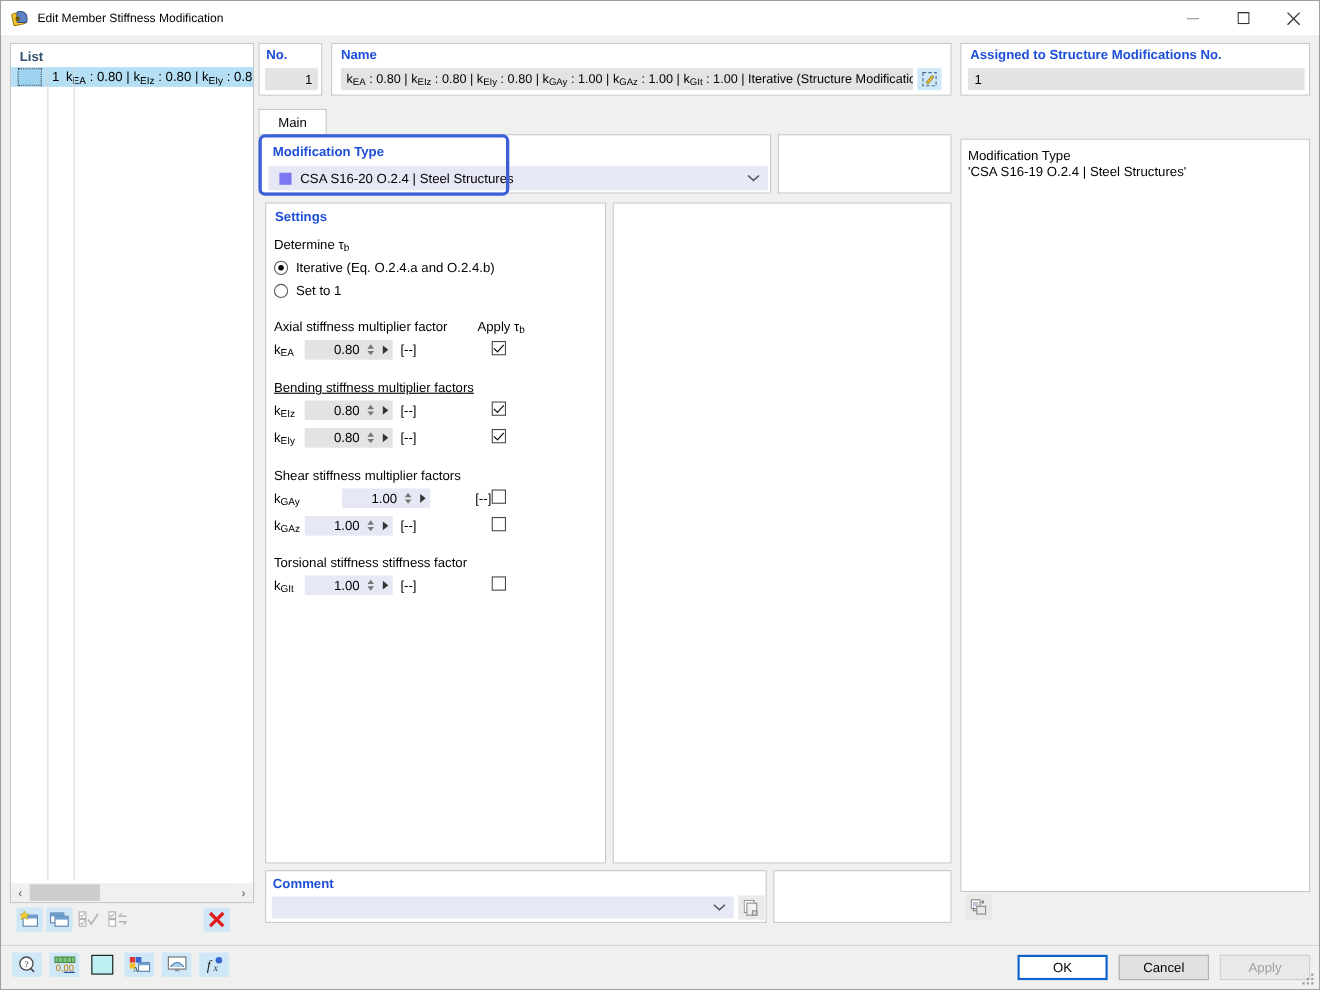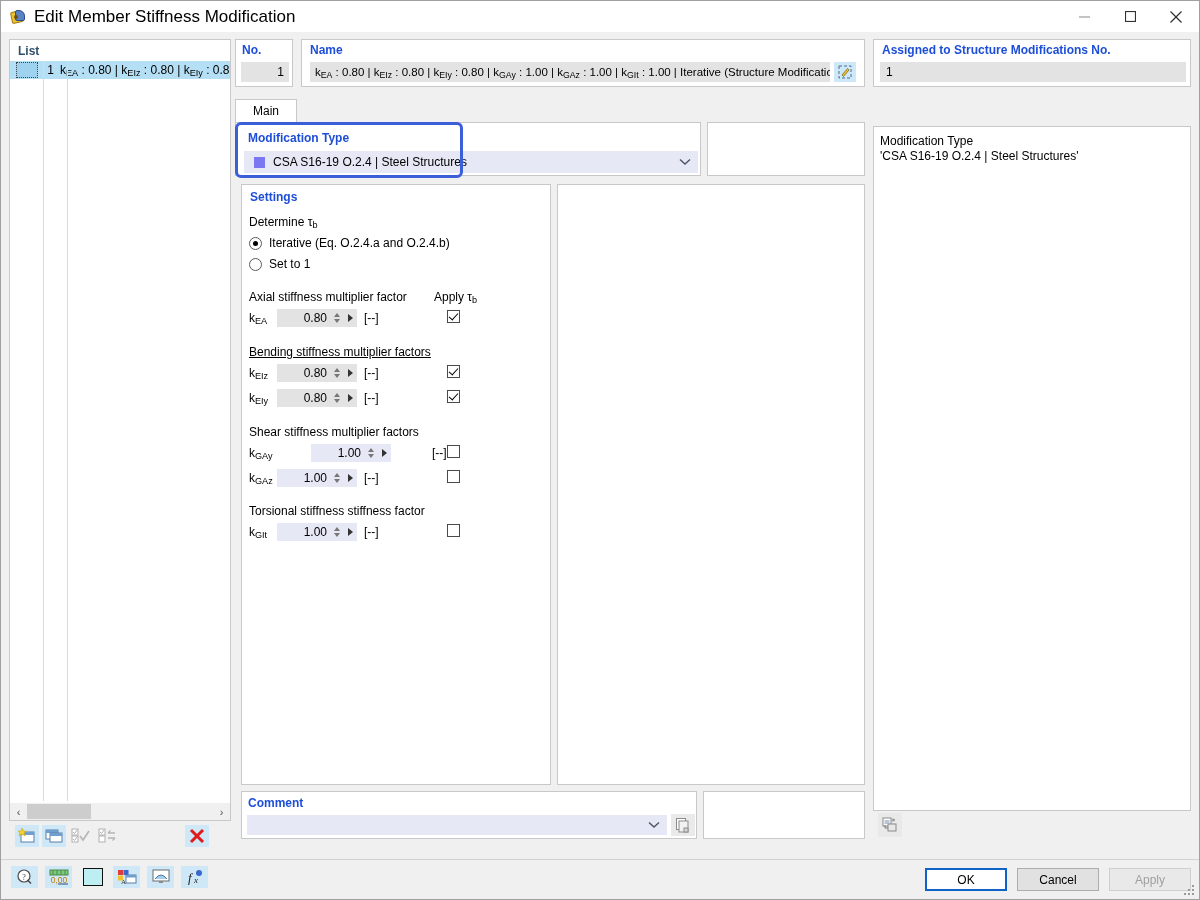--- a/index.html
+++ b/index.html
@@ -38,21 +38,21 @@
   .title-icon .tag2 {
     position: absolute; left: 5px; top: 1px; width: 10px; height: 11px;
     background: #5b83c4; border: 1px solid #2e4f86;
     border-radius: 2px 6px 2px 2px;
   }
   .title-icon .hole {
     position: absolute; left: 4px; top: 6px; width: 4px; height: 4px;
     background: #6b5405; border-radius: 50%;
   }
   .title-text {
-    font-size: 17px; color: #000; white-space: nowrap;
+    font-size: 11px; color: #000; white-space: nowrap;
   }
   .win-buttons {
     position: absolute; right: 0; top: 0; height: 31px; display: flex;
   }
   .win-btn {
     width: 46px; height: 31px; display: flex; align-items: center; justify-content: center;
     color: #333;
   }
   .win-btn svg { display: block; }
 
@@ -447,21 +447,21 @@
 
   <div class="tabstrip">
     <div class="tab">Main</div>
   </div>
 
   <div class="modtype-panel">
     <div class="grp-label">Modification Type</div>
   </div>
   <div class="modtype-combo">
     <div class="combo-swatch"></div>
-    <div class="combo-text">CSA S16-19 O.2.4 | Steel Structures</div>
+    <div class="combo-text">CSA S16-20 O.2.4 | Steel Structures</div>
     <div class="combo-chev">
       <svg width="12" height="8">
           <path d="M1 1.5 L6 6 L11 1.5" fill="none" stroke="#4a5568" stroke-width="1.4"></path>
         </svg>
     </div>
   </div>
   <div class="focus-ring"></div>
 
   <div class="blank-panel-a"></div>
 

